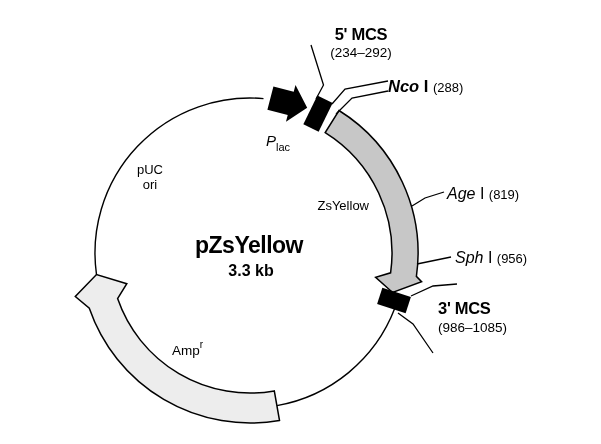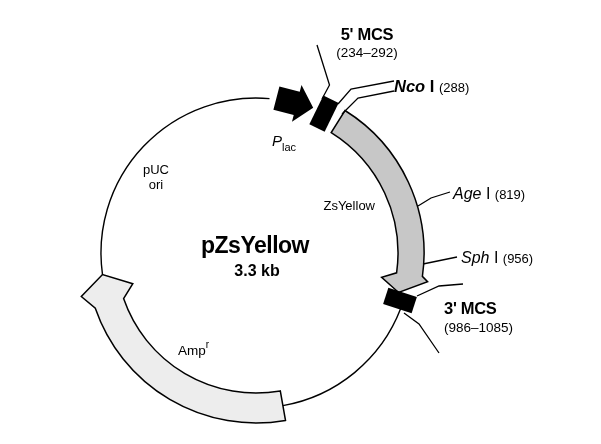--- a/index.html
+++ b/index.html
@@ -1,19 +1,18 @@
 <!DOCTYPE html>
 <html><head>
 <meta charset="utf-8">
 <style>
   html,body { margin:0; padding:0; background:#ffffff; }
   .stage {
     width:494px; height:444px; position:relative; background:#ffffff;
     font-family:"Liberation Sans", sans-serif;
-    padding-left:6px;
   }
   svg { display:block; }
   text { fill:#000; }
   .title    { font:bold 23px "Liberation Sans",sans-serif; letter-spacing:-0.5px; }
   .subtitle { font:bold 16px "Liberation Sans",sans-serif; }
   .h-bold   { font:bold 16.5px "Liberation Sans",sans-serif; letter-spacing:-0.3px; }
   .range    { font:13.5px "Liberation Sans",sans-serif; }
   .enz-bi   { font:bold italic 16.5px "Liberation Sans",sans-serif; }
   .enz-it   { font:italic 16px "Liberation Sans",sans-serif; }
   .suff-b   { font:bold 16.5px "Liberation Sans",sans-serif; }

